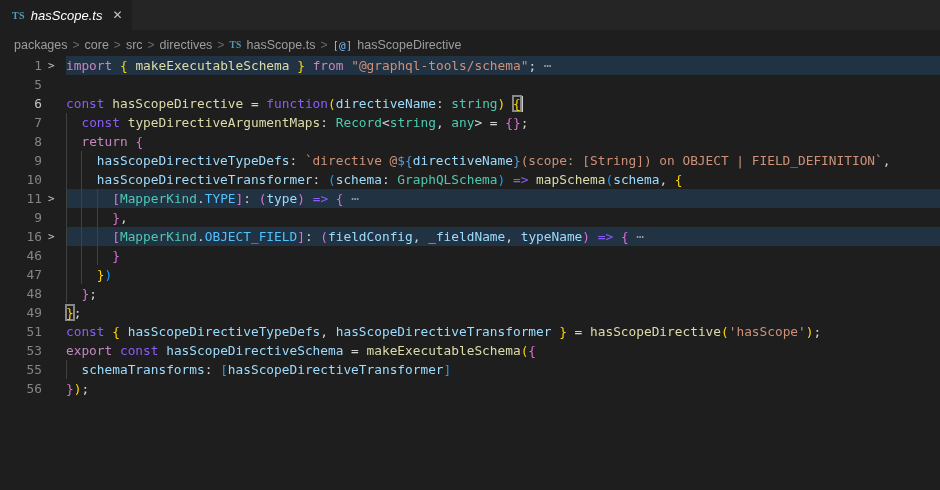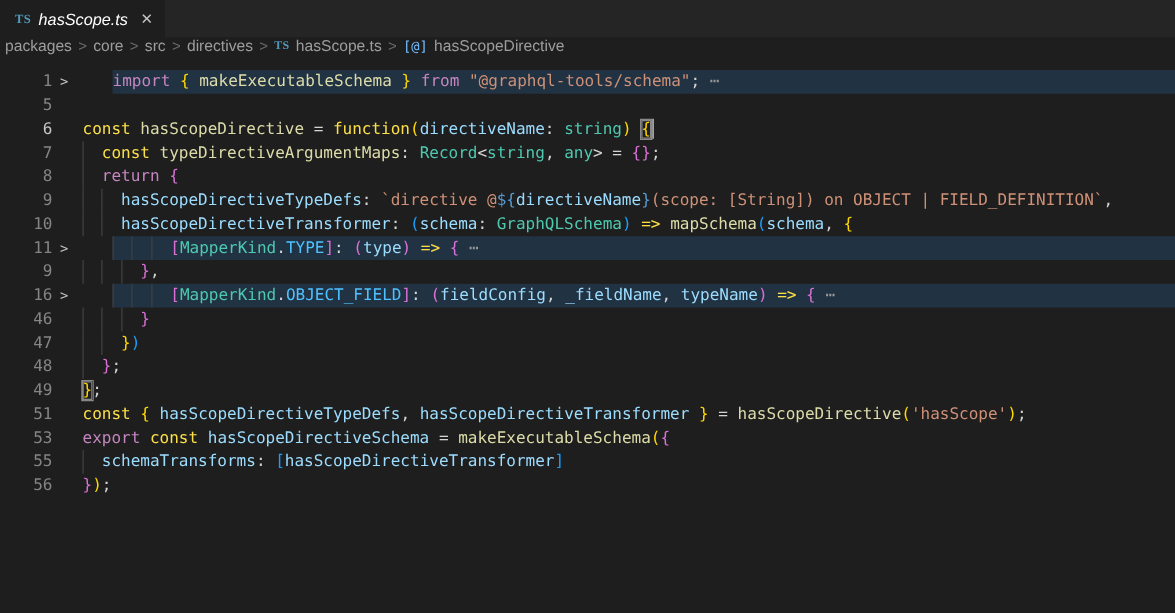--- a/index.html
+++ b/index.html
@@ -8,40 +8,40 @@
 
   
   .tabbar { height:30px; background:#252526; display:flex; align-items:stretch; }
   .tab { background:#1e1e1e; display:flex; align-items:center; gap:6px;
          padding:0 10px 0 12px; min-width:118px; cursor:pointer; }
   .ts-icon { color:#519aba; font-size:10px; font-weight:700; letter-spacing:0.3px;font-family:Liberation Serif, serif; }
   .tab-label { color:#ffffff; font-size:13px; font-style:italic; }
   .tab-close { color:#c5c5c5; font-size:12px; margin-left:4px; }
 
   
-  .breadcrumbs { height:22px; background:#1e1e1e; display:flex; align-items:flex-start;
-                 padding-left:4px; font-size:12.5px; color:#9d9d9d; }
+  .breadcrumbs { height:22px; background:#1e1e1e; display:flex; align-items:flex-end;
+                 padding-left:14px; font-size:12.5px; color:#9d9d9d; }
   .crumb { display:flex; align-items:center; gap:5px; cursor:pointer; white-space:pre; }
   .crumb .ts-icon { font-size:9.5px; }
   .sym-icon { color:#75beff; font-size:11px; font-family:"DejaVu Sans Mono", monospace; }
   .crumb-sep { color:#6a6a6a; margin:0 5px; font-size:12px; }
 
   
   .editor { position:relative; height:438px; background:#1e1e1e; padding-top:4px;
             font-family:"DejaVu Sans Mono", monospace; font-size:12.8px; }
   .line { display:flex; height:19px; line-height:19px; }
   .ln { width:42px; text-align:right; color:#858585; flex:none; user-select:none; }
   .ln.active { color:#c6c6c6; }
   .fold-col { width:24px; flex:none; color:#c5c5c5; text-align:left;
               padding-left:6px; font-size:11px; }
   .code { flex:1; position:relative; white-space:pre; color:#d4d4d4; }
-  .line.hl .code { background:rgba(38,79,120,0.42);margin-left:24px; }
+  .line.hl .code { background:rgba(38,79,120,0.42); }
   .guide { position:absolute; top:0; bottom:0; width:1px; background:#404040; }
 
-  .tk-kw   { color:#fde047; }
+  .tk-kw   { color:#8b5cf6; }
   .tk-ctl  { color:#c586c0; }
   .tk-str  { color:#ce9178; }
   .tk-var  { color:#9cdcfe; }
   .tk-fn   { color:#dcdcaa; }
   .tk-type { color:#4ec9b0; }
   .tk-enum { color:#4fc1ff; }
   .tk-pun  { color:#d4d4d4; }
   .tk-b1   { color:#ffd700; }
   .tk-b2   { color:#da70d6; }
   .tk-b3   { color:#179fff; }

